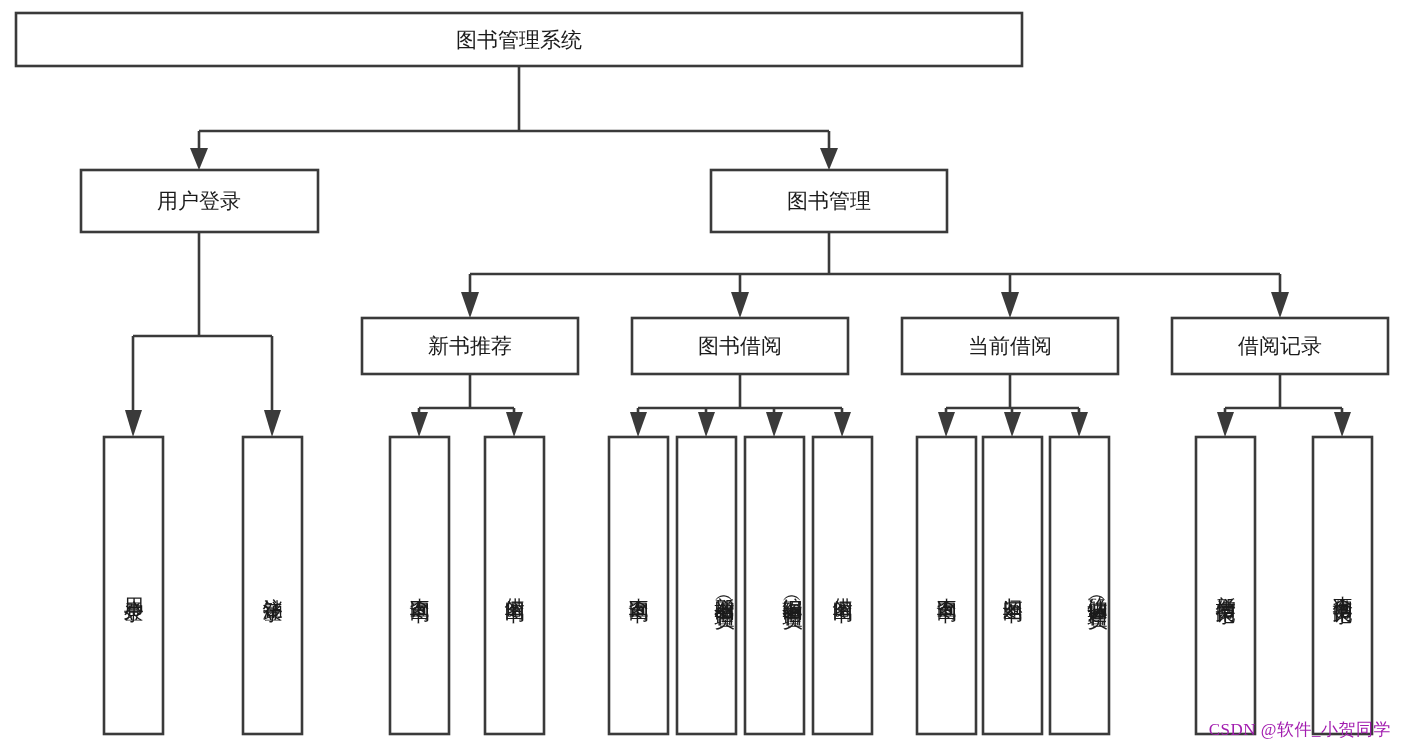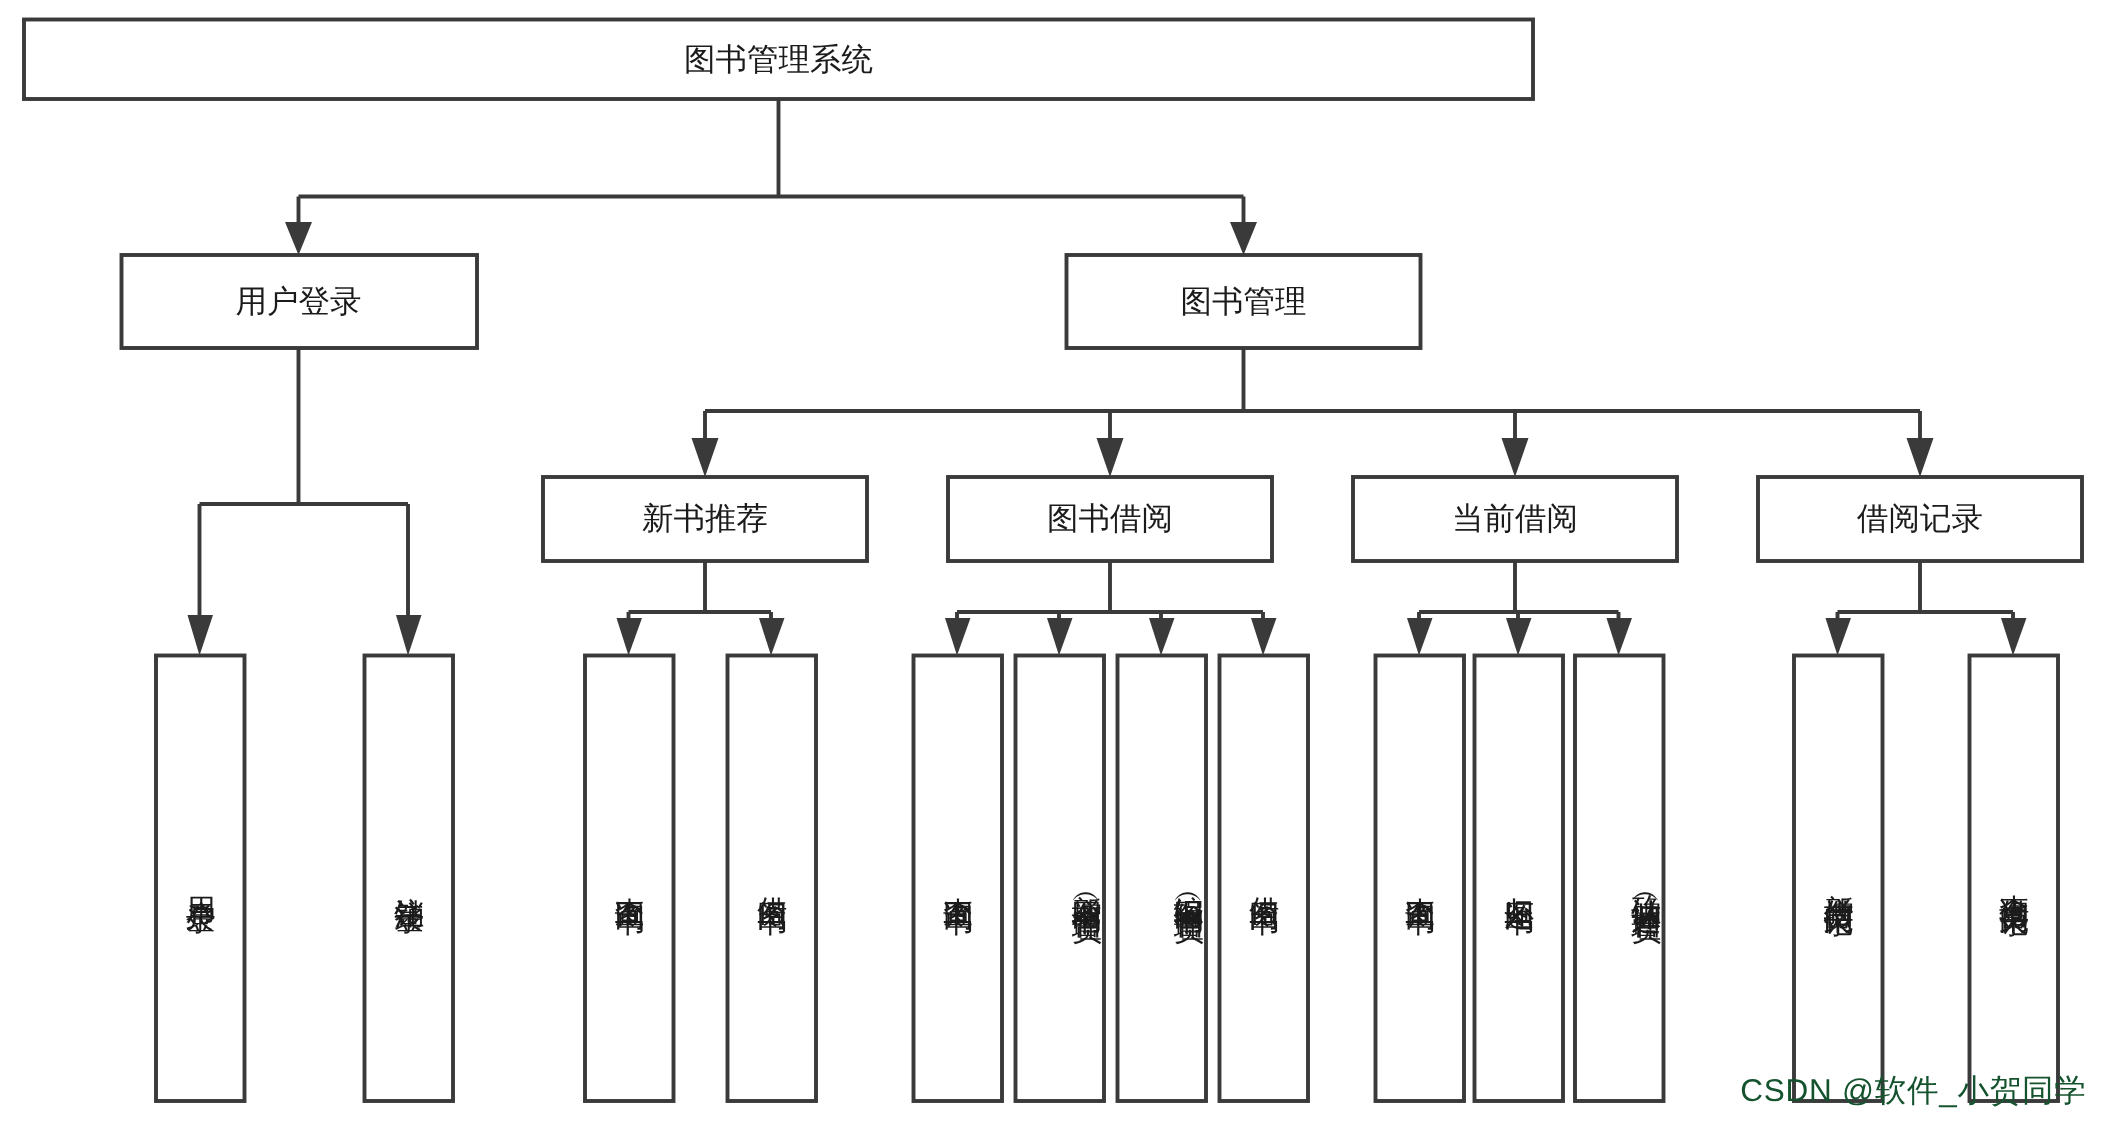--- a/index.html
+++ b/index.html
@@ -67,23 +67,23 @@
     pointer-events: none;
     user-select: none;
   }
   .vlabel.center {
     align-items: center;
   }
   .watermark {
     position: absolute;
     right: 14px;
     bottom: 6px;
-    font-family: Liberation Sans, sans-serif;
-    font-size: 21px;
-    color: #14532d;
+    font-family: Liberation Serif, serif;
+    font-size: 17px;
+    color: #a21caf;
     letter-spacing: 0.5px;
     white-space: nowrap;
     user-select: none;
   }
 </style>
 </head>
 <body>
 
 <div id="diagram-root">
 

